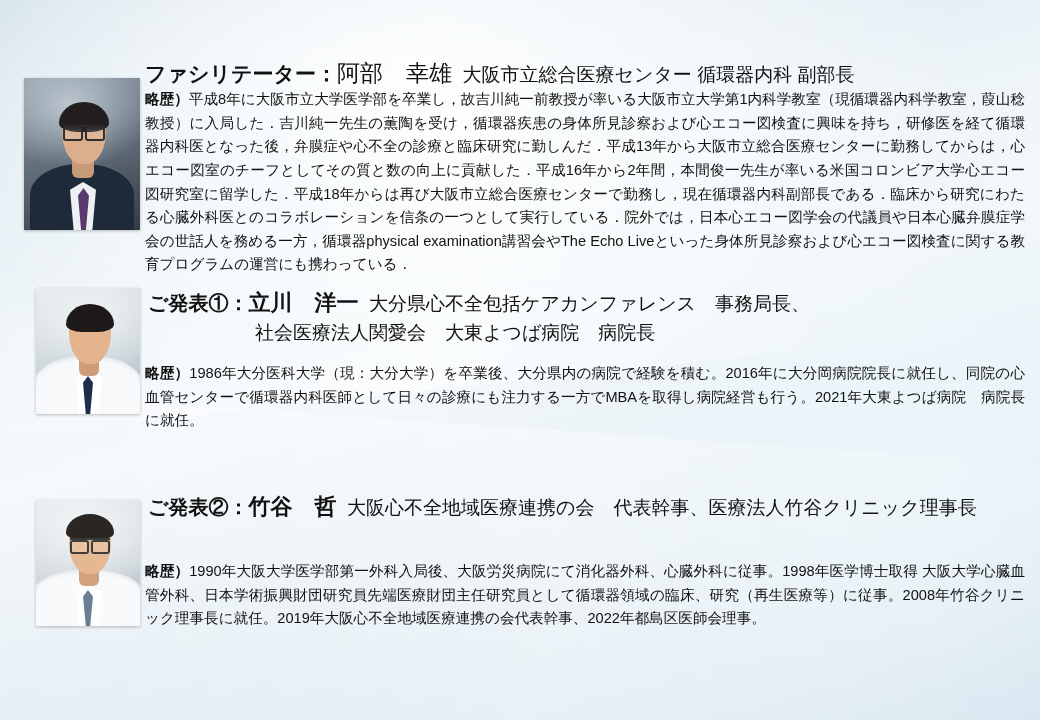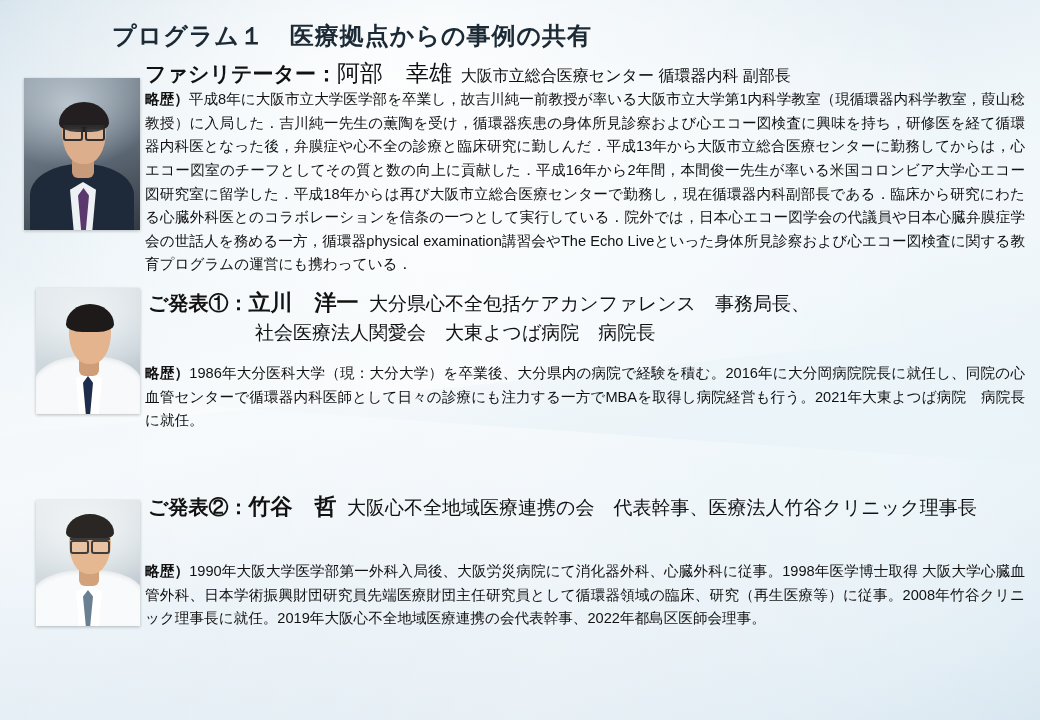--- a/index.html
+++ b/index.html
@@ -77,21 +77,21 @@
     white-space: nowrap;
   }
   .facilitator-line .role {
     font-weight: bold;
   }
   .facilitator-line .name {
     font-weight: normal;
     font-size: 23px;
   }
   .facilitator-line .affil {
-    font-size: 16px;
+    font-size: 19px;
   }
 
   .bio {
     position: absolute;
     font-size: 14.6px;
     line-height: 1.62;
     color: #111;
     text-align: justify;
   }
   .bio b.bio-label {
@@ -206,21 +206,20 @@
   .p2-head-line  { left: 148px; top: 492px; }
   .p2-head-line2 { left: 262px; top: 540px; }
   .bio-2 { left: 145px; top: 560px; width: 880px; }
 </style>
 </head>
 <body>
 
 <div class="slide">
   <div class="content">
 
-    <div class="slide-title">プログラム１　医療拠点からの事例の共有</div>
 
     <div class="photo photo-1">
       <div class="p1-bg"></div>
       <div class="p1-body"></div>
       <div class="p1-shirt"></div>
       <div class="p1-tie"></div>
       <div class="p1-neck"></div>
       <div class="p1-head"></div>
       <div class="p1-hair"></div>
       <div class="p1-glass"></div>

